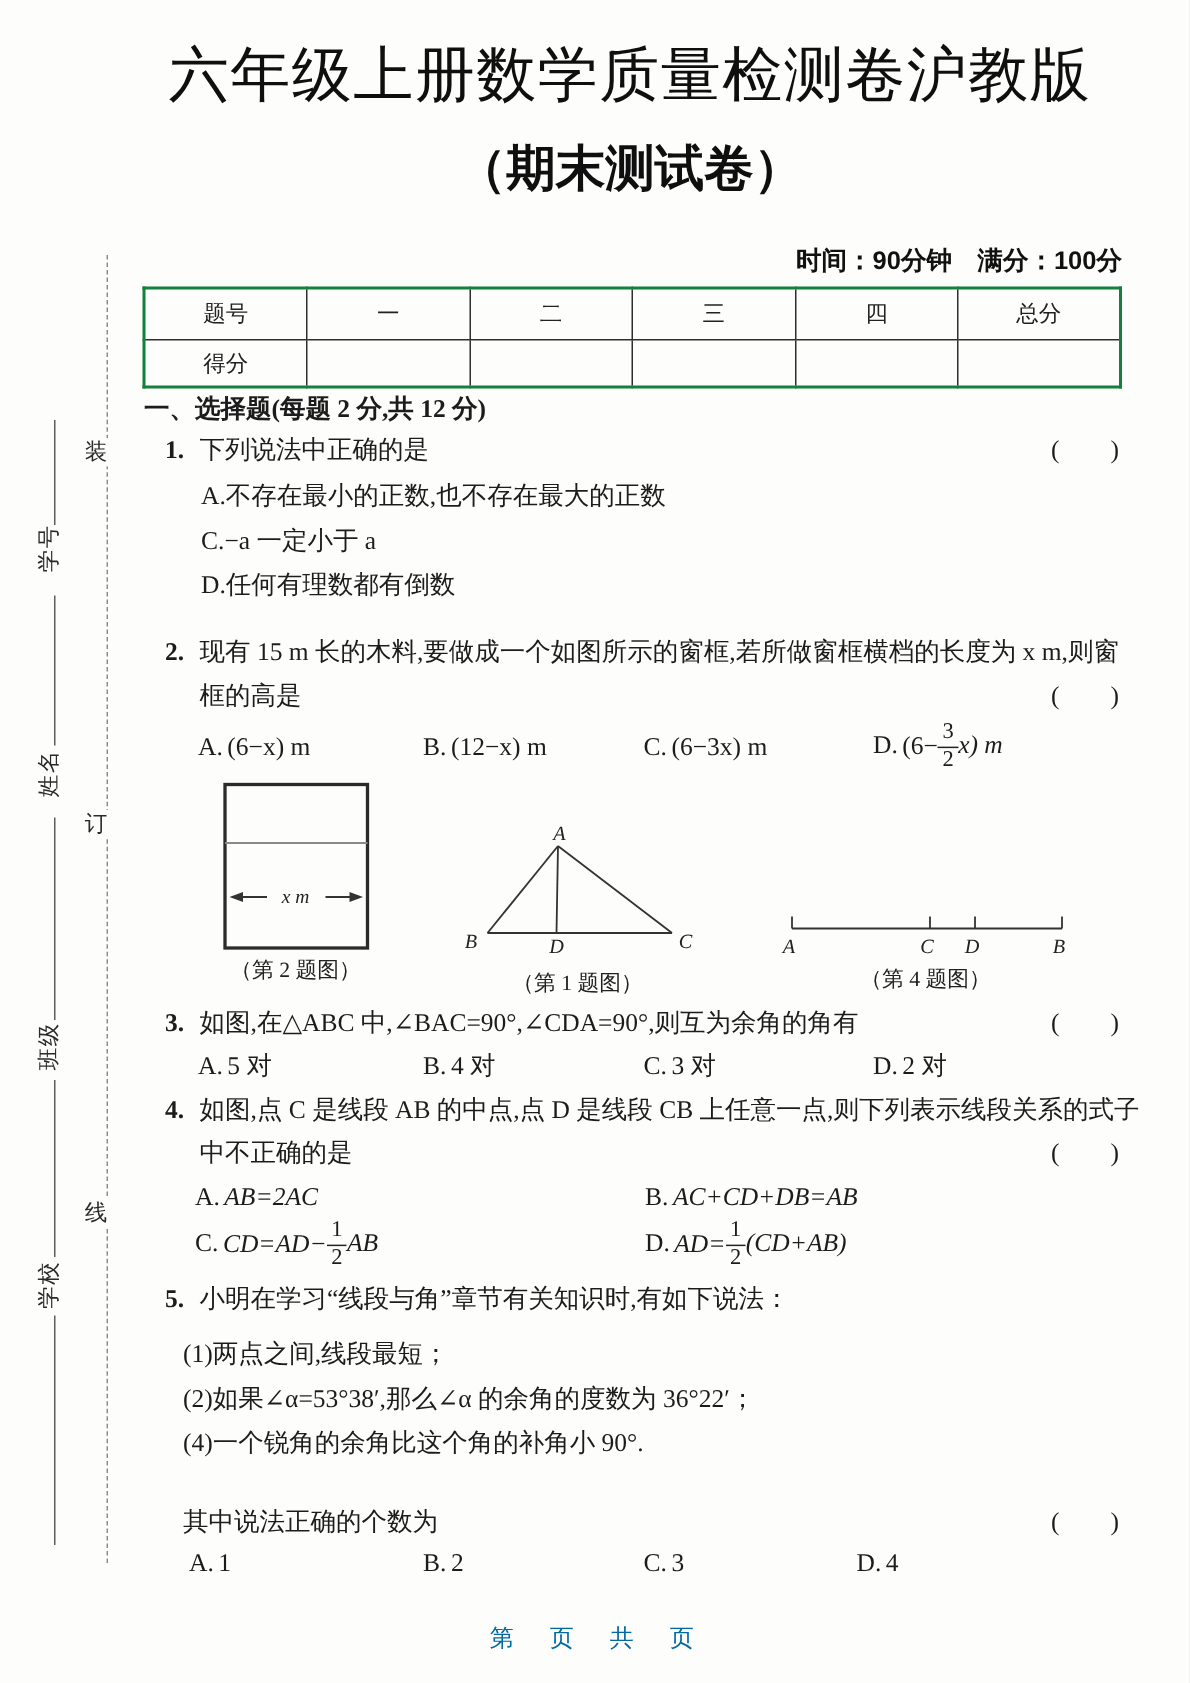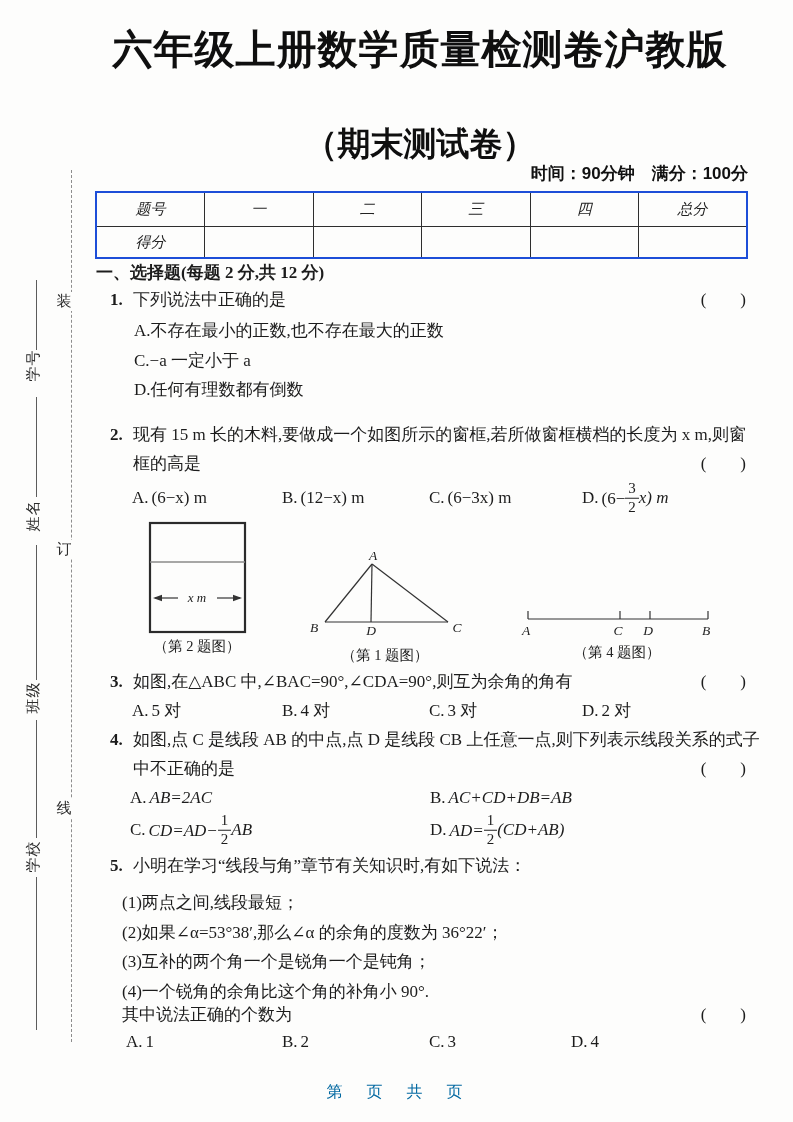--- a/index.html
+++ b/index.html
@@ -5,37 +5,37 @@
   html,body { margin:0; padding:0; background:#e8e8e8; }
   .paper {
     position:relative; width:793px; height:1122px; margin:0 auto;
     background:#fdfdfc; color:#1c1c1c; overflow:hidden;
     font-family:"Liberation Serif","DejaVu Serif",serif;
   }
   
   .title {
     position:absolute; left:90px; width:660px; top:22px; text-align:center;
     font-family:"Liberation Sans","DejaVu Sans",sans-serif;
-    font-weight:700; font-size:40px; letter-spacing:1px; color:#0f0f0f; white-space:nowrap;
+    font-weight:400; font-size:40px; letter-spacing:1px; color:#0f0f0f; white-space:nowrap;
   }
   .subtitle {
     position:absolute; left:90px; width:660px; top:90px; text-align:center;
     font-family:"Liberation Sans","DejaVu Sans",sans-serif;
-    font-weight:700; font-size:33px; color:#0f0f0f;margin-top:32px;
+    font-weight:700; font-size:33px; color:#0f0f0f;
   }
   .meta {
     position:absolute; right:45px; top:162px;
     font-family:"Liberation Sans","DejaVu Sans",sans-serif;
     font-weight:700; font-size:17px; color:#111;
   }
   
   table.score-table {
     position:absolute; left:95px; top:191px; width:653px;
     border-collapse:collapse; font-size:15px; color:#222;
-    border:2px solid #1d4ed8; table-layout:fixed;font-style:italic;
+    border:2px solid #15803d; table-layout:fixed;
   }
   table.score-table td { border:1px solid #2e2e2e; text-align:center; padding:0; }
   table.score-table tr.r1 td { height:33px; }
   table.score-table tr.r2 td { height:30px; }
   
   .dash { position:absolute; left:71px; top:170px; height:872px; width:0; border-left:1.5px dashed #8d8d8d; }
   .bchar { position:absolute; left:55px; width:18px; text-align:center; font-size:15px; color:#2a2a2a; background:#fdfdfc; }
   .v-seg { position:absolute; left:36px; width:1px; background:#5c5c5c; }
   .v-label { position:absolute; left:10px; width:46px; text-align:center; font-size:15px; color:#2a2a2a; transform:rotate(-90deg); letter-spacing:1px; white-space:nowrap; }
   
@@ -204,21 +204,20 @@
       <span class="opt" style="left:34px"><span>C.</span><span class="om it">CD=AD−</span><span class="frac"><span class="fr-num">1</span><span class="fr-den">2</span></span><span class="it">AB</span></span>
       <span class="opt" style="left:334px"><span>D.</span><span class="om it">AD=</span><span class="frac"><span class="fr-num">1</span><span class="fr-den">2</span></span><span class="it">(CD+AB)</span></span>
     </div>
 
     <div class="line" style="top:855px">
       <span class="qno">5.</span><span>小明在学习“线段与角”章节有关知识时,有如下说法：</span>
     </div>
     <div class="opt-col" style="top:888px;left:26px">
       <span class="opt">(1)两点之间,线段最短；</span>
       <span class="opt">(2)如果∠α=53°38′,那么∠α 的余角的度数为 36°22′；</span>
-      <span class="opt">(3)互补的两个角一个是锐角一个是钝角；</span>
       <span class="opt">(4)一个锐角的余角比这个角的补角小 90°.</span>
     </div>
     <div class="line line2" style="top:1004px;left:3px">
       <span>其中说法正确的个数为</span>
       <span class="bracket">(　　)</span>
     </div>
     <div class="opt-row" style="top:1032px">
       <span class="opt" style="left:30px"><span>A.</span><span class="om">1</span></span>
       <span class="opt" style="left:186px"><span>B.</span><span class="om">2</span></span>
       <span class="opt" style="left:333px"><span>C.</span><span class="om">3</span></span>

